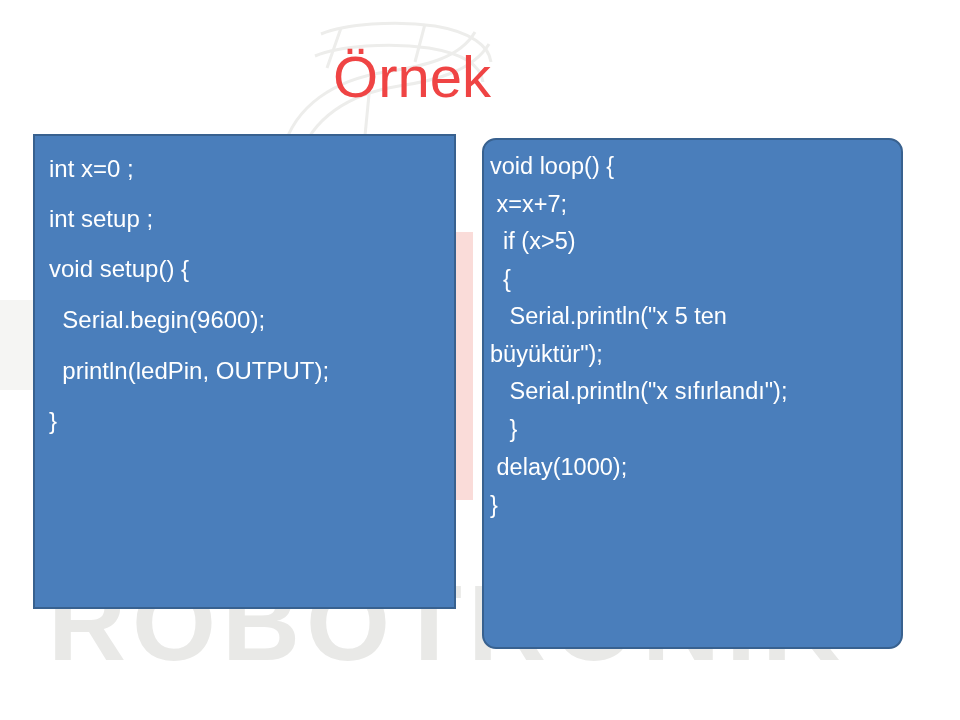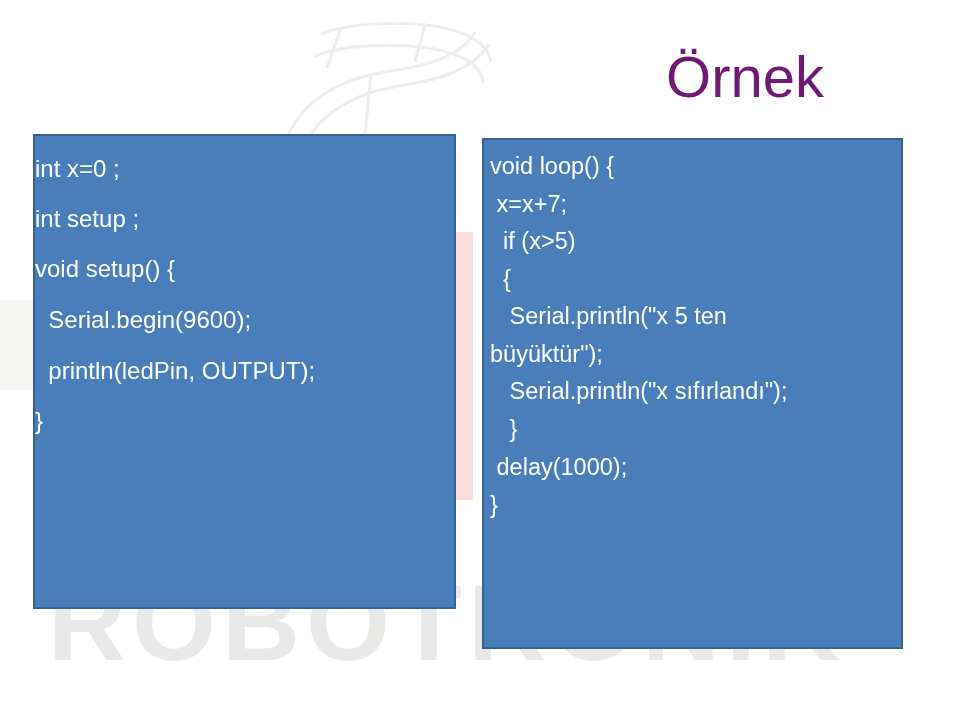--- a/index.html
+++ b/index.html
@@ -71,56 +71,57 @@
     height: 90px;
     background: #f5f5f3;
   }
 
   
   .slide-title {
     position: absolute;
     left: 0;
     top: 44px;
     width: 824px;
-    text-align: right;
+    text-align: center;
     font-family: "Liberation Sans", sans-serif;
     font-size: 58px;
     line-height: 66px;
-    color: #701a75;
+    color: #ef4444;
     z-index: 3;
   }
 
   
   .code-box {
     position: absolute;
     box-sizing: border-box;
     background: #4A7EBB;
     border: 2px solid #38618F;
     color: #ffffff;
     font-family: "Liberation Sans", sans-serif;
     z-index: 2;
     overflow: hidden;
   }
   #code-box-left {
     left: 33px;
     top: 134px;
     width: 423px;
     height: 475px;
-    padding: 8px 4px 4px 0;
+    padding: 8px 4px 4px 14px;
     font-size: 24px;
     line-height: 50px;
   }
   #code-box-right {
     left: 482px;
     top: 138px;
     width: 421px;
     height: 511px;
     padding: 8px 4px 4px 6px;
     font-size: 23.5px;
     line-height: 37.5px;
+    border-radius: 14px;
   }
   .code-line {
     white-space: pre;
     min-height: 1px;
   }
   .code-line.blank {
     white-space: pre;
   }
 </style>
 </head>

